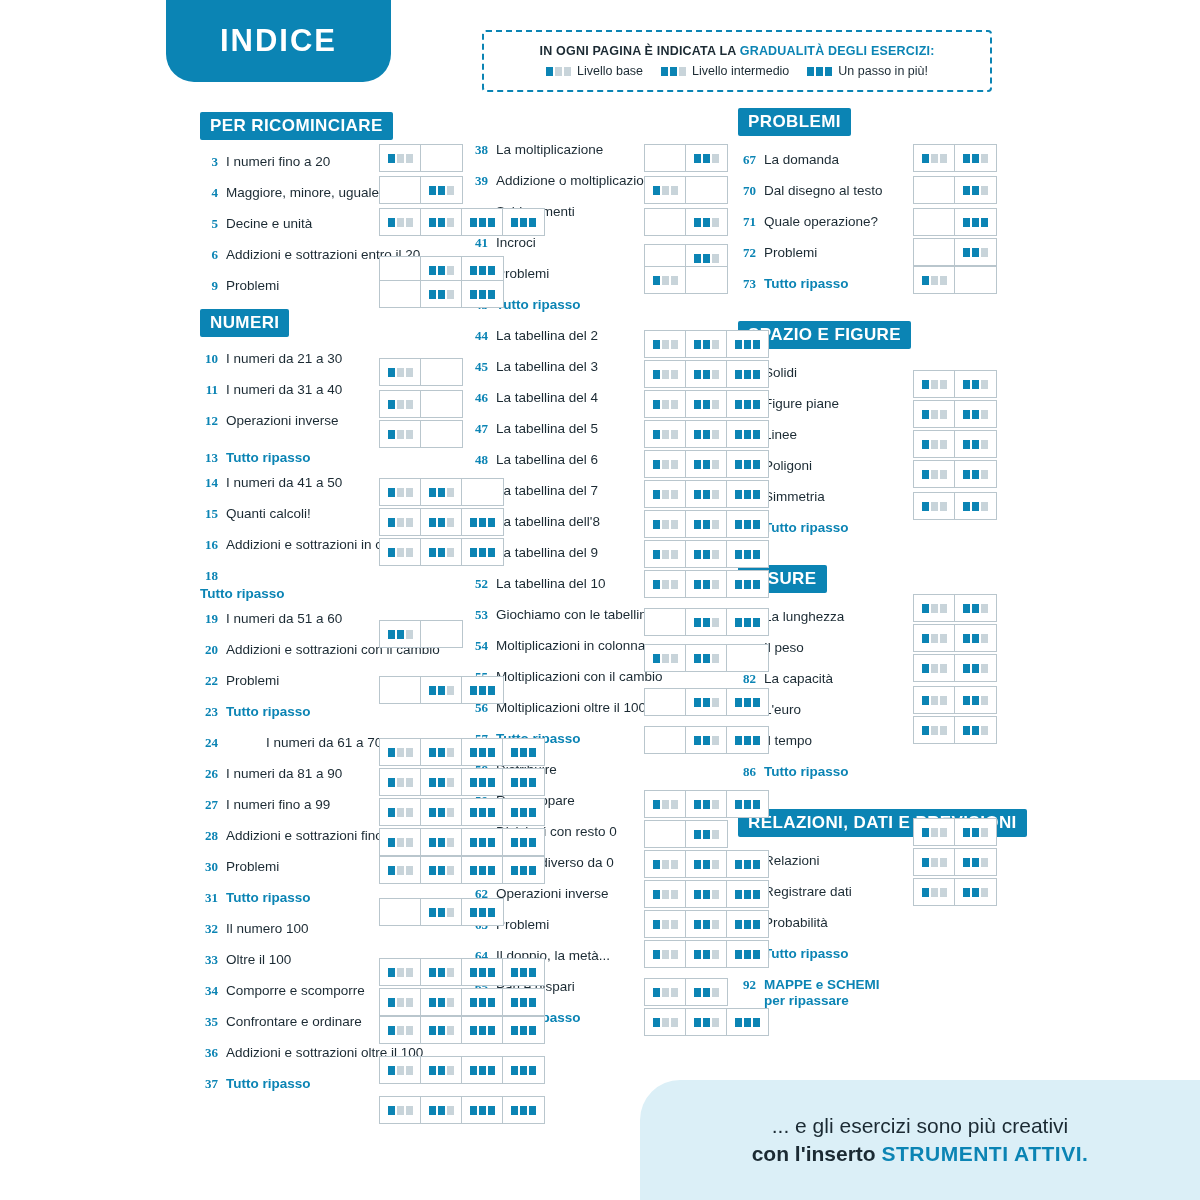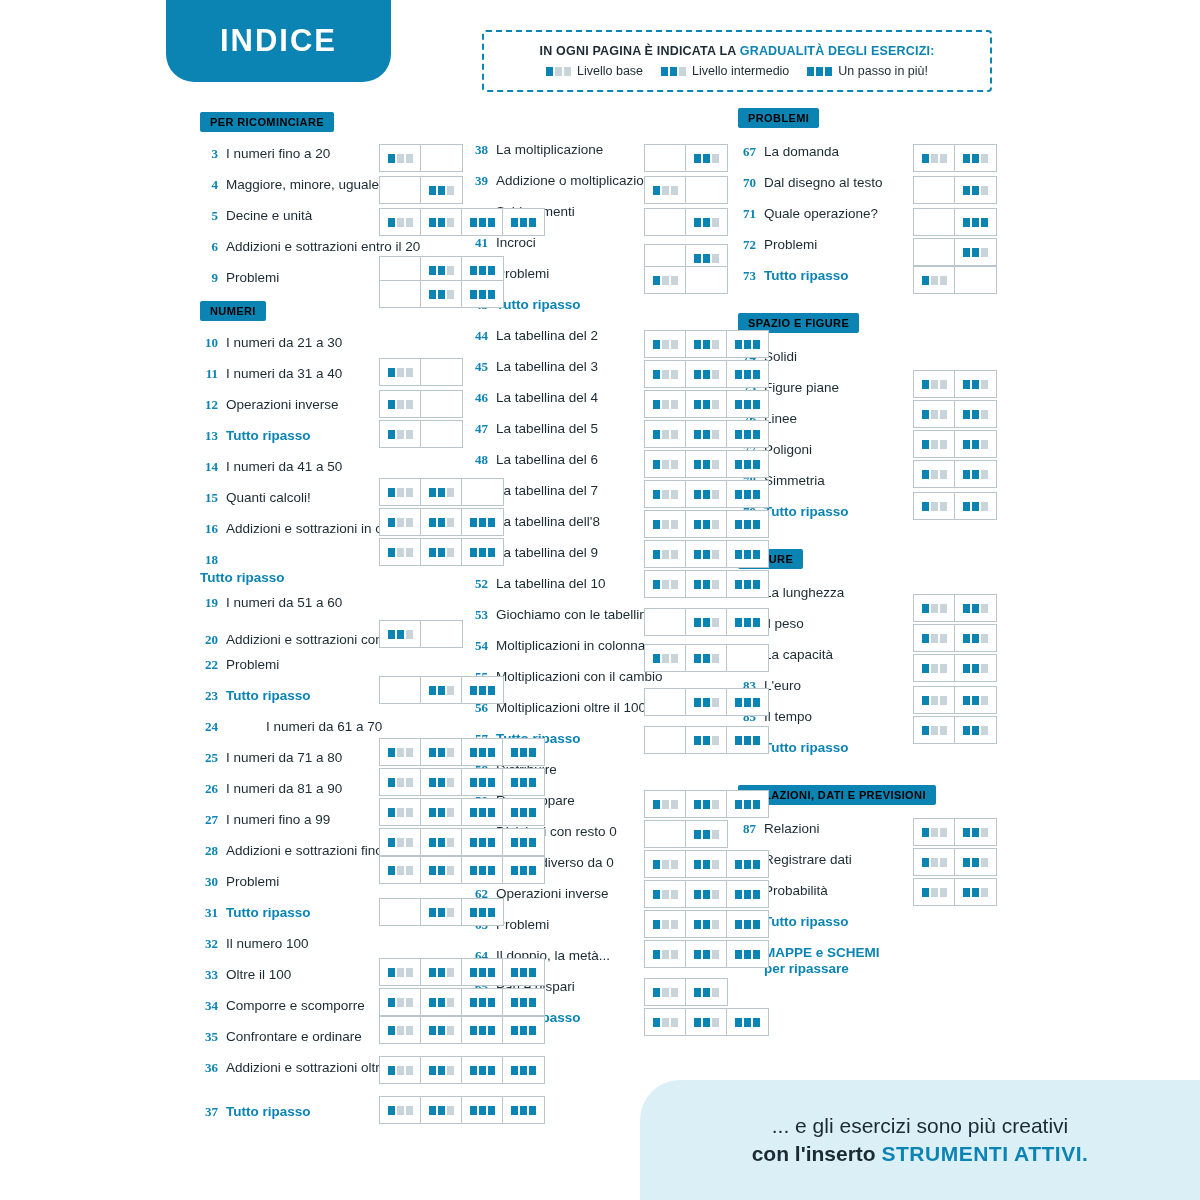--- a/index.html
+++ b/index.html
@@ -38,22 +38,22 @@
   .legend-row { display:flex; align-items:center; gap:18px; font-size:12.5px; }
   .legend-item { display:flex; align-items:center; gap:6px; }
   .legend-item span.txt { font-weight:normal; }
   .dots { display:inline-flex; gap:2px; }
   .dot { width:7px; height:9px; background:#0b84b4; display:inline-block; }
   .dot.off { background:#c8d4da; }
 
   
   .sec-head {
     display:inline-block;
-    background:#0b84b4; color:#000000;
-    font-size:11px; font-weight:bold; letter-spacing:.4px;
+    background:#0b84b4; color:#ffffff;
+    font-size:17px; font-weight:bold; letter-spacing:.4px;
     padding:4px 10px 4px 10px;
     border-radius:2px;
   }
 
   
   .col { position:absolute; }
   .col1 { left:200px; top:112px; width:270px; }
   .col2 { left:470px; top:140px; width:265px; }
   .col3 { left:738px; top:108px; width:300px; }
 
@@ -181,21 +181,21 @@
           <div class="ttl">I numeri da 21 a 30</div>
         </div>
         <div class="row" style="margin-bottom: 7px;">
           <div class="pg">11</div>
           <div class="ttl">I numeri da 31 a 40</div>
         </div>
         <div class="row" style="margin-bottom: 7px;">
           <div class="pg">12</div>
           <div class="ttl">Operazioni inverse</div>
         </div>
-        <div class="row" style="margin-bottom: 7px;">
+        <div class="row" style="margin-bottom: 7px; align-items: flex-end;">
           <div class="pg">13</div>
           <div class="ttl rip">Tutto ripasso</div>
         </div>
         <div class="row" style="margin-bottom: 7px;">
           <div class="pg">14</div>
           <div class="ttl">I numeri da 41 a 50</div>
         </div>
         <div class="row" style="margin-bottom: 7px;">
           <div class="pg">15</div>
           <div class="ttl">Quanti calcoli!</div>
@@ -205,41 +205,37 @@
           <div class="ttl">Addizioni e sottrazioni in colonna</div>
         </div>
         <div class="row" style="margin-bottom: 7px; flex-direction: column;">
           <div class="pg">18</div>
           <div class="ttl rip">Tutto ripasso</div>
         </div>
         <div class="row" style="margin-bottom: 7px;">
           <div class="pg">19</div>
           <div class="ttl">I numeri da 51 a 60</div>
         </div>
-        <div class="row" style="margin-bottom: 7px; align-items: flex-end;">
+        <div class="row" style="margin-bottom: 7px;">
           <div class="pg">20</div>
           <div class="ttl">Addizioni e sottrazioni con il cambio</div>
         </div>
         <div class="row" style="margin-bottom: 7px;">
           <div class="pg">22</div>
           <div class="ttl">Problemi</div>
         </div>
         <div class="row" style="margin-bottom: 7px;">
           <div class="pg">23</div>
           <div class="ttl rip">Tutto ripasso</div>
         </div>
         <div class="row" style="margin-bottom: 7px; gap: 40px;">
           <div class="pg">24</div>
           <div class="ttl">I numeri da 61 a 70</div>
         </div>
         <div class="row" style="margin-bottom: 7px;">
-          <div class="pg">25</div>
-          <div class="ttl">I numeri da 71 a 80</div>
-        </div>
-        <div class="row" style="margin-bottom: 7px;">
           <div class="pg">26</div>
           <div class="ttl">I numeri da 81 a 90</div>
         </div>
         <div class="row" style="margin-bottom: 7px;">
           <div class="pg">27</div>
           <div class="ttl">I numeri fino a 99</div>
         </div>
         <div class="row" style="margin-bottom: 7px;">
           <div class="pg">28</div>
           <div class="ttl">Addizioni e sottrazioni fino a 99</div>
@@ -261,21 +257,21 @@
           <div class="ttl">Oltre il 100</div>
         </div>
         <div class="row" style="margin-bottom: 7px;">
           <div class="pg">34</div>
           <div class="ttl">Comporre e scomporre</div>
         </div>
         <div class="row" style="margin-bottom: 7px;">
           <div class="pg">35</div>
           <div class="ttl">Confrontare e ordinare</div>
         </div>
-        <div class="row" style="margin-bottom: 20px;">
+        <div class="row" style="margin-bottom: 7px;">
           <div class="pg">36</div>
           <div class="ttl">Addizioni e sottrazioni oltre il 100</div>
         </div>
         <div class="row" style="margin-bottom: 12px;">
           <div class="pg">37</div>
           <div class="ttl rip">Tutto ripasso</div>
         </div>
       </div>
   </div>
 

